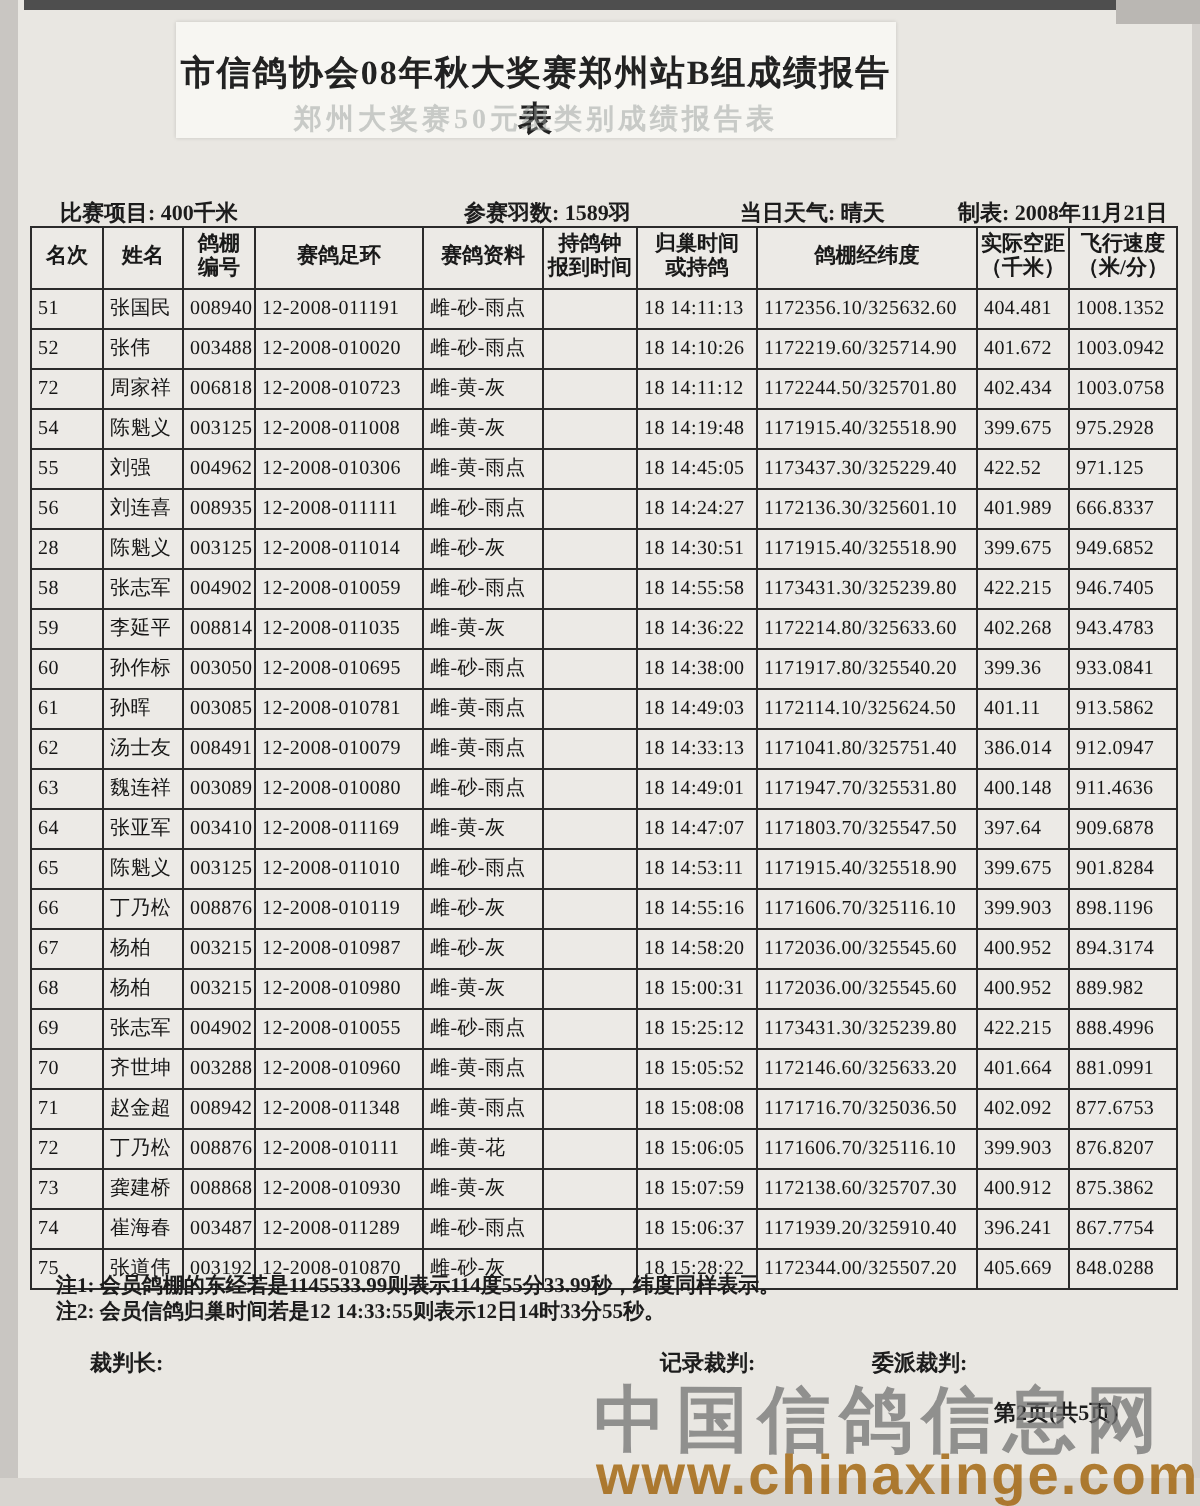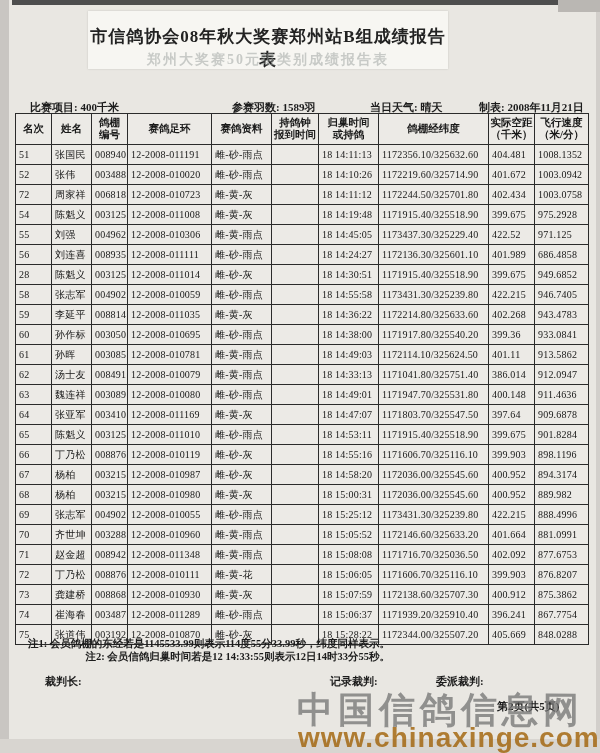--- a/index.html
+++ b/index.html
@@ -48,21 +48,21 @@
   }
   table.results th{
     font-size:10.5px;font-weight:bold;text-align:center;
     height:30px;padding:0;line-height:12px;color:#191919;
   }
   table.results td{
     font-size:10px;height:19px;line-height:19px;
     padding:0 0 0 3px;text-align:left;color:#161616;
     letter-spacing:0.2px;
   }
-  .notes{position:absolute;left:28px;top:637px;font-size:10.5px;font-weight:bold;line-height:13px;white-space:pre;text-align:right;}
+  .notes{position:absolute;left:28px;top:637px;font-size:10.5px;font-weight:bold;line-height:13px;white-space:pre;}
   .sign{position:absolute;top:674px;left:0;width:600px;font-size:11px;font-weight:bold;}
   .sign .chief{position:absolute;left:45px;}
   .sign .recorder{position:absolute;left:330px;}
   .sign .delegate{position:absolutel;position:absolute;left:436px;}
   .page-num{position:absolute;left:497px;top:699px;font-size:11px;font-weight:bold;}
 
   .wm1{
     position:absolute;left:297px;top:686px;width:300px;
     font-size:36px;font-weight:bold;letter-spacing:5px;white-space:nowrap;
     color:#737373;opacity:0.75;
@@ -223,21 +223,21 @@
       <tr>
         <td>56</td>
         <td>刘连喜</td>
         <td>008935</td>
         <td>12-2008-011111</td>
         <td>雌-砂-雨点</td>
         <td></td>
         <td>18 14:24:27</td>
         <td>1172136.30/325601.10</td>
         <td>401.989</td>
-        <td>686.4858</td>
+        <td>666.8337</td>
       </tr>
       <tr>
         <td>28</td>
         <td>陈魁义</td>
         <td>003125</td>
         <td>12-2008-011014</td>
         <td>雌-砂-灰</td>
         <td></td>
         <td>18 14:30:51</td>
         <td>1171915.40/325518.90</td>

